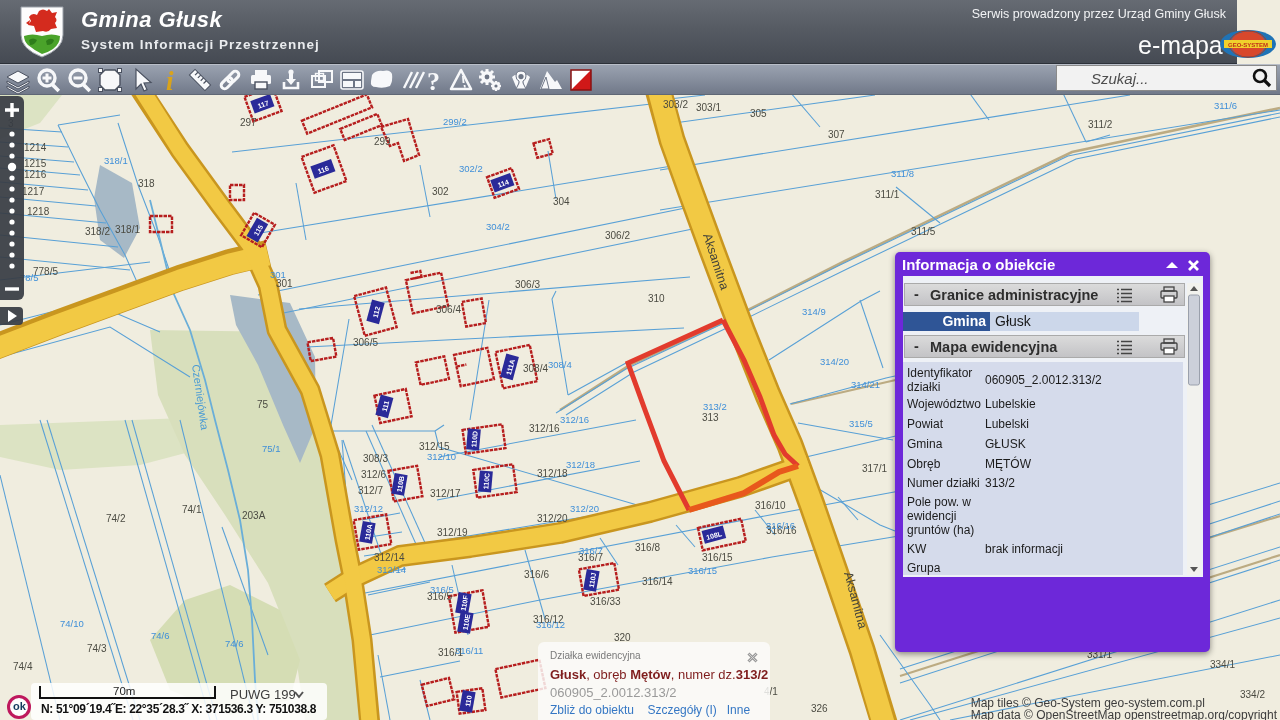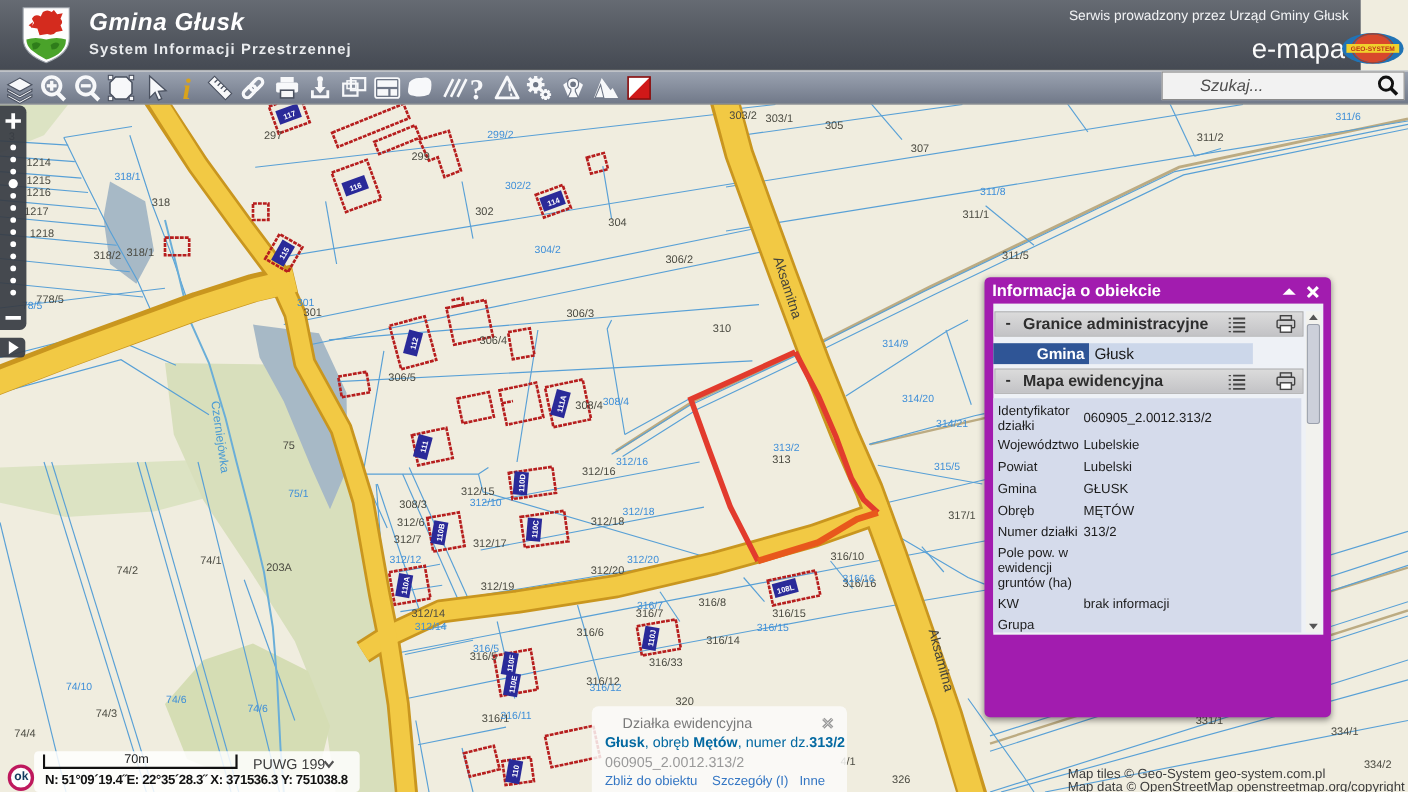--- a/index.html
+++ b/index.html
@@ -9,21 +9,21 @@
   #t1{position:absolute;left:81px;top:7px;color:#fff;font-size:22px;font-weight:bold;font-style:italic;letter-spacing:.5px;}
   #t2{position:absolute;left:81px;top:37px;color:#e9ebee;font-size:13.5px;font-weight:bold;letter-spacing:1px;}
   #serwis{position:absolute;right:11px;top:7px;color:#f2f3f5;font-size:12.5px;}
   #emapa{position:absolute;left:1138px;top:31px;color:#fbfbfb;font-size:25px;}
   #toolbar{position:absolute;left:0;top:64px;width:1280px;height:31px;background:linear-gradient(180deg,#9aa2b0 0%,#8a92a1 40%,#717989 100%);border-top:1px solid #b9bec8;border-bottom:1px solid #5f6775;box-sizing:border-box;}
   #search{position:absolute;left:1056px;top:65px;width:221px;height:26px;background:#f2f2f2;border:1px solid #8a8a8a;box-sizing:border-box;}
   #search span{position:absolute;left:34px;top:4px;font-style:italic;color:#4e4e4e;font-size:15px;}
   #map{position:absolute;left:0;top:95px;width:1280px;height:625px;}
   #zoombar{position:absolute;left:0;top:96px;width:24px;height:204px;background:rgba(56,60,68,.93);border-radius:0 6px 6px 0;}
   #playbtn{position:absolute;left:0;top:307px;width:23px;height:18px;background:rgba(56,60,68,.93);border-radius:0 4px 4px 0;}
-  #panel{position:absolute;left:895px;top:252px;width:315px;height:400px;background:#a21caf;border-radius:5px;box-shadow:0 2px 6px rgba(0,0,0,.45);}
+  #panel{position:absolute;left:895px;top:252px;width:315px;height:400px;background:#6d28d9;border-radius:5px;box-shadow:0 2px 6px rgba(0,0,0,.45);}
   #ptitle{position:absolute;left:7px;top:4px;color:#fff;font-size:15px;font-weight:bold;}
   #pinner{position:absolute;left:8px;top:24px;width:300px;height:301px;background:#eef1f6;}
   .sech{position:absolute;left:1px;width:281px;height:23px;background:linear-gradient(180deg,#dbdbdb,#c3c3c6);border:1px solid #aaa;box-sizing:border-box;color:#2e2e2e;font-weight:bold;font-size:14.5px;}
   .sech .mini{position:absolute;left:9px;top:2px;}
   .sech .sttl{position:absolute;left:25px;top:3px;}
   .lbl{position:absolute;left:4px;color:#1c1c1c;font-size:12px;}
   .val{position:absolute;left:82px;color:#1c1c1c;font-size:12px;}
   #popup{position:absolute;left:538px;top:642px;width:232px;height:78px;background:rgba(252,252,250,.84);border-radius:6px 6px 0 0;font-size:15.5px;color:#222;}
   #bottombox{position:absolute;left:31px;top:683px;width:296px;height:37px;background:rgba(255,255,255,.85);border-radius:4px;}
   #coords{position:absolute;left:41px;top:702px;font-size:12px;font-weight:bold;color:#111;width:400px;letter-spacing:-0.35px;}
@@ -689,26 +689,26 @@
     <div class="lbl" style="top:285px;">Grupa</div>
     <div style="position:absolute;left:284px;top:7px;width:14px;height:292px;background:#f2f2ee;"></div>
     <svg width="14" height="292" viewBox="0 0 14 292" style="position:absolute;left:284px;top:7px;">
       <path d="M3,8 L7,3 L11,8 Z" fill="#555"></path>
       <rect x="1.5" y="12" width="11" height="90" rx="2" fill="#ccd0da" stroke="#9aa0ac" stroke-width="1"></rect>
       <path d="M3,284 L11,284 L7,289 Z" fill="#555"></path>
     </svg>
   </div>
 </div>
 <div id="popup">
-  <div style="position:absolute;left:12px;top:8px;color:#7a7a7a;font-size:13px;margin-left:16px;">Działka ewidencyjna</div>
+  <div style="position:absolute;left:12px;top:8px;color:#7a7a7a;font-size:10px;">Działka ewidencyjna</div>
   <svg width="13" height="13" viewBox="0 0 16 16" style="position:absolute;right:11px;top:9px;">
     <path d="M3,3 L13,13 M13,3 L3,13" stroke="#9a9a9a" stroke-width="3.6"></path>
     <path d="M3,3 L13,13 M13,3 L3,13" stroke="#d8d8d6" stroke-width="1.1"></path>
   </svg>
-  <div style="position:absolute;left:12px;top:25px;font-size:13px;color:#0369a1;white-space:nowrap;"><b>Głusk</b>, obręb <b>Mętów</b>, numer dz.<b>313/2</b></div>
+  <div style="position:absolute;left:12px;top:25px;font-size:13px;color:#7f1d1d;white-space:nowrap;"><b>Głusk</b>, obręb <b>Mętów</b>, numer dz.<b>313/2</b></div>
   <div style="position:absolute;left:12px;top:43px;font-size:13px;color:#9a9a9a;">060905_2.0012.313/2</div>
   <div style="position:absolute;left:12px;top:61px;font-size:12px;color:#3577c4;white-space:nowrap;">Zbliż do obiektu&nbsp;&nbsp;&nbsp;&nbsp;Szczegóły (I)&nbsp;&nbsp;&nbsp;Inne</div>
 </div>
 <div id="bottombox">
   <svg width="185" height="16" viewBox="0 0 185 16" style="position:absolute;left:8px;top:2px;">
     <path d="M1,1 L1,13 L176,13 L176,1" fill="none" stroke="#111" stroke-width="2"></path>
   </svg>
   <div style="position:absolute;left:82px;top:2px;font-size:11.5px;color:#222;">70m</div>
   <div style="position:absolute;left:199px;top:4px;font-size:13px;color:#3c3c3c;">PUWG 199</div>
   <svg width="12" height="8" viewBox="0 0 12 8" style="position:absolute;left:262px;top:8px;">

